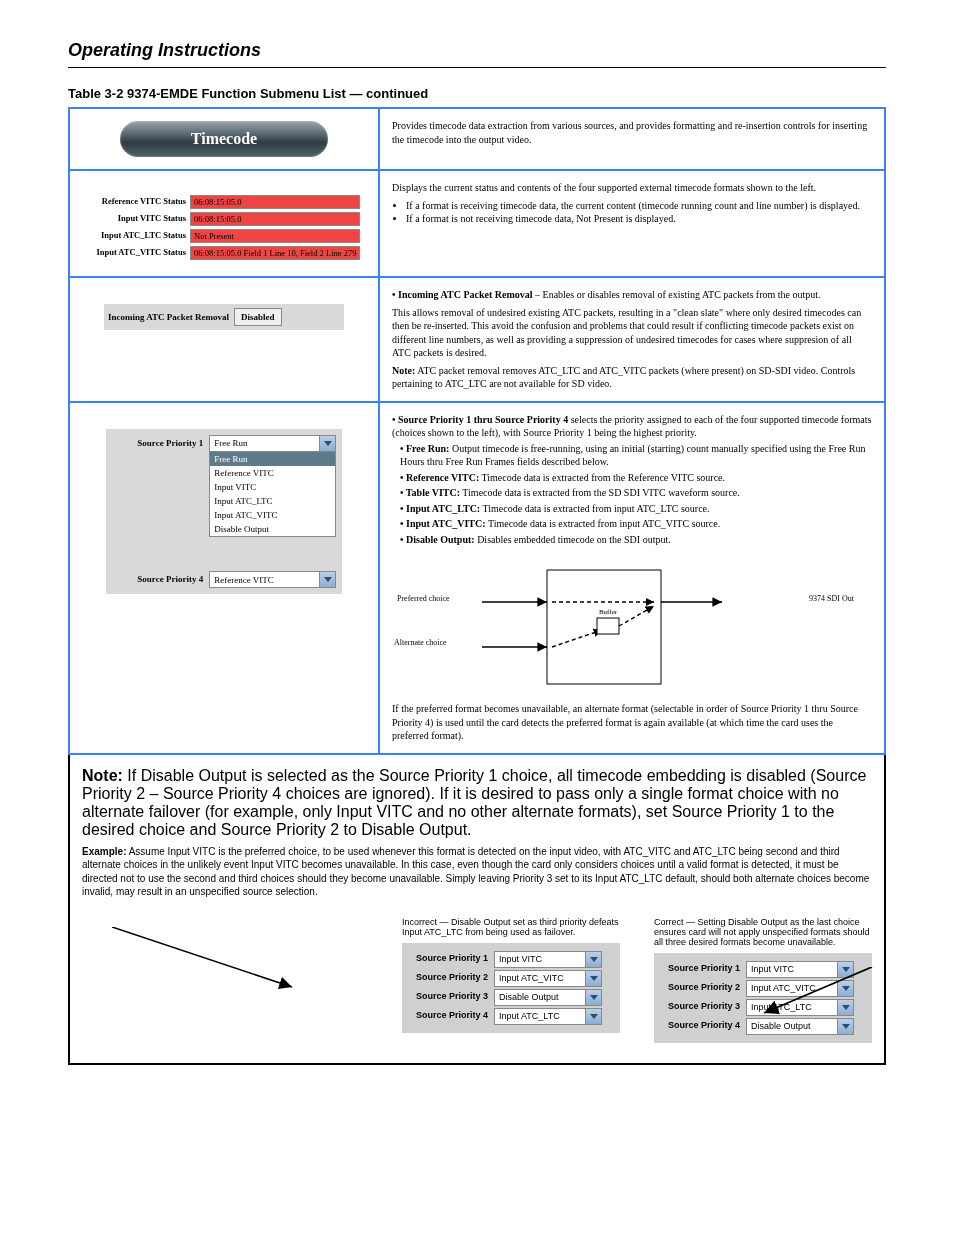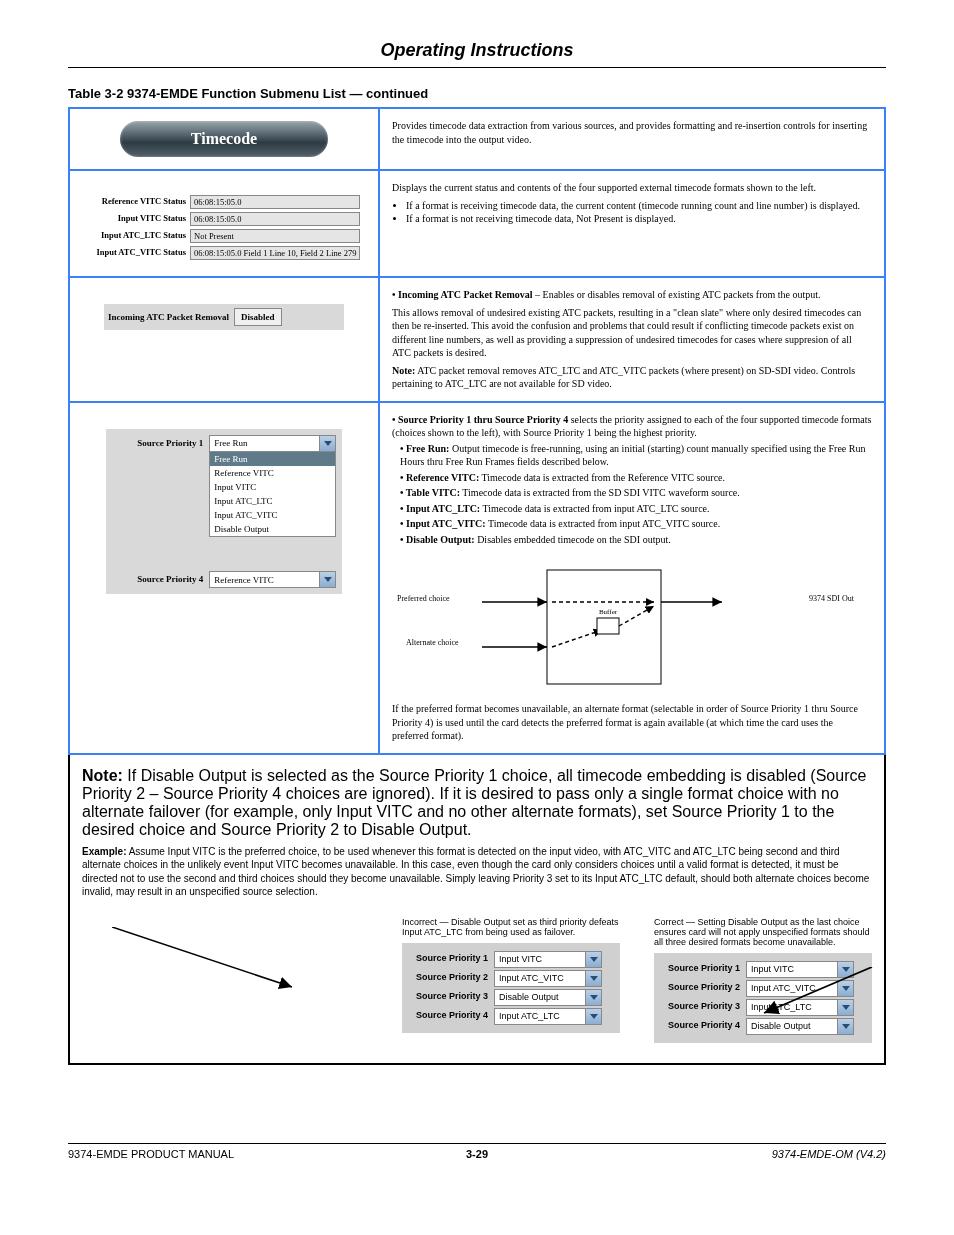--- a/index.html
+++ b/index.html
@@ -1,32 +1,32 @@
 <!DOCTYPE html>
 <html><head>
 <meta charset="utf-8">
 <style>
   * { box-sizing: border-box; margin: 0; padding: 0; }
   html, body { width: 954px; font-family: Arial, Helvetica, sans-serif; background: #fff; color: #000; }
   .page { width: 954px; padding: 40px 68px 40px 68px; }
-  .header { text-align: center; font-size: 18px; font-weight: bold; margin-bottom: 6px; font-style: italic; }
+  .header { text-align: left; font-size: 18px; font-weight: bold; margin-bottom: 6px; font-style: italic; }
   .rule { border-top: 1.5px solid #000; margin-bottom: 18px; }
   .tbltitle { font-size: 13px; font-weight: bold; margin: 10px 0 6px 0; }
 
   .tbl { border: 2.5px solid #000; border-collapse: collapse; width: 100%; table-layout: fixed; }
   .tbl td { border: 2px solid #3b82f6; padding: 10px 12px; vertical-align: top; font-size: 10px; line-height: 1.35; font-family: Liberation Serif, serif; }
   .tbl td.leftc { width: 310px; }
 
   
   .pill { width: 208px; height: 36px; border-radius: 18px; background: linear-gradient(#9aa5ac 0%, #5a6a74 35%, #2f3b43 60%, #50606a 100%); color: #fff; font-size: 16px; font-weight: bold; display: flex; align-items: center; justify-content: center; box-shadow: inset 0 0 3px rgba(255,255,255,0.4); margin: 2px auto; }
 
   
   .sts { display: flex; align-items: center; margin: 3px 0; }
   .sts .lbl { width: 108px; text-align: right; font-size: 8.5px; font-weight: bold; padding-right: 4px; }
-  .sts .val { border: 1px solid #888; background: #e5e5e5; font-size: 8.5px; padding: 1px 3px; width: 170px; height: 14px; overflow: hidden; white-space: nowrap; }
+  .sts .val { border: 1px solid #888; background: #ef4444; font-size: 8.5px; padding: 1px 3px; width: 170px; height: 14px; overflow: hidden; white-space: nowrap; }
 
   
   .atcrow { display: flex; align-items: center; gap: 5px; padding: 4px; background: #d9d9d9; width: 240px; margin: 0 auto; }
   .atcrow .t { font-size: 9px; font-weight: bold; }
   .btn { border: 1px solid #888; background: #efefef; font-size: 9px; font-weight: bold; padding: 2px 6px; }
 
   
   .sp { display: flex; align-items: flex-start; gap: 6px; }
   .sp .lbl { width: 92px; text-align: right; font-size: 9px; font-weight: bold; padding-top: 2px; }
   .dd { border: 1px solid #888; background: #fff; width: 128px; }
@@ -171,21 +171,21 @@
         <div><b>• Source Priority 1 thru Source Priority 4</b><span> selects the priority assigned to each of the four supported timecode formats (choices shown to the left), with Source Priority 1 being the highest priority.</span></div>
         <div style="margin:2px 0 0 8px;"><b>• Free Run:</b><span> Output timecode is free-running, using an initial (starting) count manually specified using the Free Run Hours thru Free Run Frames fields described below.</span></div>
         <div style="margin:2px 0 0 8px;"><b>• Reference VITC:</b><span> Timecode data is extracted from the Reference VITC source.</span></div>
         <div style="margin:2px 0 0 8px;"><b>• Table VITC:</b><span> Timecode data is extracted from the SD SDI VITC waveform source.</span></div>
         <div style="margin:2px 0 0 8px;"><b>• Input ATC_LTC:</b><span> Timecode data is extracted from input ATC_LTC source.</span></div>
         <div style="margin:2px 0 0 8px;"><b>• Input ATC_VITC:</b><span> Timecode data is extracted from input ATC_VITC source.</span></div>
         <div style="margin:2px 0 6px 8px;"><b>• Disable Output:</b><span> Disables embedded timecode on the SDI output.</span></div>
 
         <div style="position:relative;height:150px;">
           <div class="ftitle" style="left:5px;top:42px;">Preferred choice</div>
-          <div class="ftitle" style="left:14px;top:86px;">Alternate choice</div>
+          <div class="ftitle" style="left:2px;top:86px;">Alternate choice</div>
           <div class="ftitle" style="right:18px;top:42px;">9374 SDI Out</div>
           <svg width="100%" height="150">
             <defs>
                   <marker id="ah" markerWidth="8" markerHeight="8" refX="6" refY="3" orient="auto">
                     <path d="M0,0 L6,3 L0,6 Z" fill="#000"></path>
                   </marker>
                 </defs>
 
             <rect x="155" y="18" width="114" height="114" fill="none" stroke="#000"></rect>
 
@@ -342,18 +342,13 @@
                     </svg>
                   </div>
                 </div>
               </div>
             </div>
         </div>
       </div>
     </div>
   </div>
 
-  <div class="footer" style="position:relative;">
-    <span>9374-EMDE PRODUCT MANUAL</span>
-    <span class="centerf">3-29</span>
-    <span class="rev">9374-EMDE-OM (V4.2)</span>
-  </div>
 </div>
 
 </body></html>

